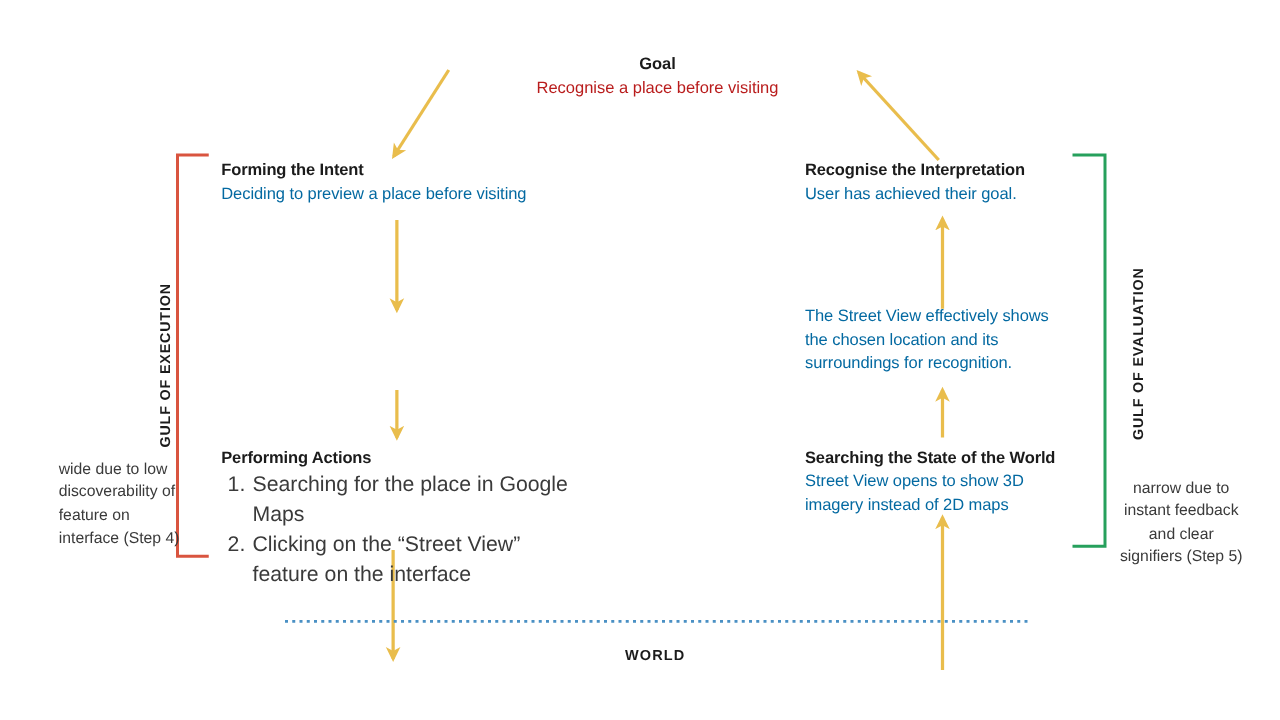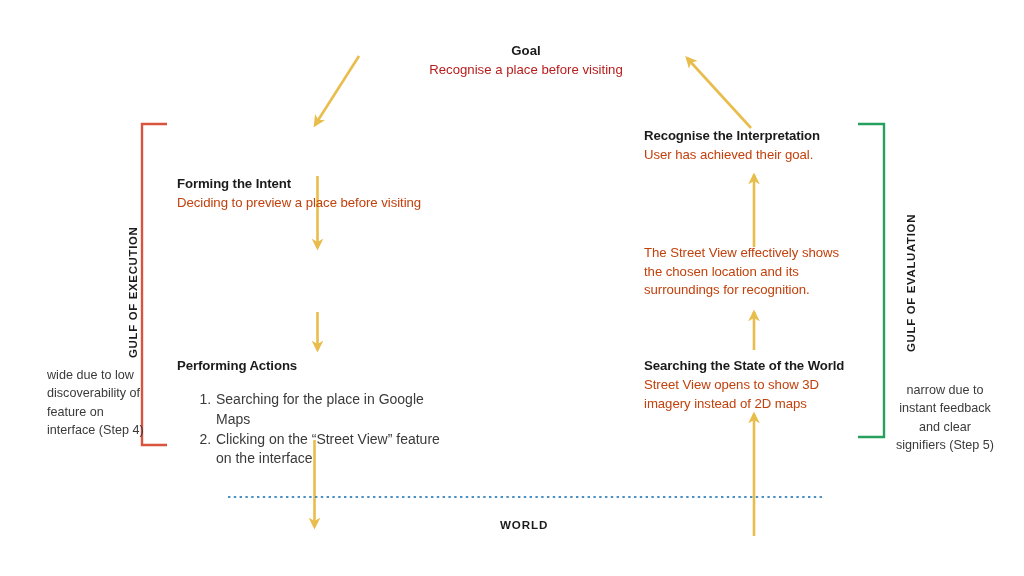--- a/index.html
+++ b/index.html
@@ -32,43 +32,43 @@
   .node-title {
     font-size: 13.2px;
     font-weight: bold;
     color: #1b1b1b;
     line-height: 1.5;
     letter-spacing: -0.1px;
   }
   .node-body {
     font-size: 13.2px;
     font-weight: normal;
-    color: #c2410c;
+    color: #0369a1;
     line-height: 1.42;
     letter-spacing: -0.05px;
   }
   .goal-block {
     position: absolute;
     text-align: center;
   }
   .goal-title {
     font-size: 13.2px;
     font-weight: bold;
     color: #1b1b1b;
     line-height: 1.5;
   }
   .goal-sub {
     font-size: 13.2px;
     color: #b91c1c;
     line-height: 1.42;
   }
   ol.steps {
-    margin: 14px;
+    margin: 0;
     padding-left: 24px;
-    font-size: 14px;
+    font-size: 17px;
     color: #3a3a3a;
     line-height: 1.42;
   }
   ol.steps li {
     padding-left: 1px;
   }
   .gulf-label {
     position: absolute;
     font-size: 11.4px;
     font-weight: bold;
@@ -125,21 +125,21 @@
     <path d="M858,124 L884,124 L884,437 L858,437" fill="none" stroke="#26A05C" stroke-width="2.4"></path>
 
     <line x1="228" y1="497" x2="824" y2="497" stroke="#4A90C4" stroke-width="2.2" stroke-dasharray="2.4 3.4" stroke-linecap="butt"></line>
   </svg>
 
   <div class="goal-block" style="left:400px; top:41px; width:252px;">
     <div class="goal-title">Goal</div>
     <div class="goal-sub">Recognise a place before visiting</div>
   </div>
 
-  <div class="node" style="left:177px; top:126px; width:290px;margin-top:48px;">
+  <div class="node" style="left:177px; top:126px; width:290px;">
     <div class="node-title">Forming the Intent</div>
     <div class="node-body">Deciding to preview a place before visiting</div>
   </div>
 
 
   <div class="node" style="left:177px; top:356px; width:280px;">
     <div class="node-title">Performing Actions</div>
     <ol class="steps">
       <li>Searching for the place in Google Maps</li>
       <li>Clicking on the “Street View” feature on the interface</li>

